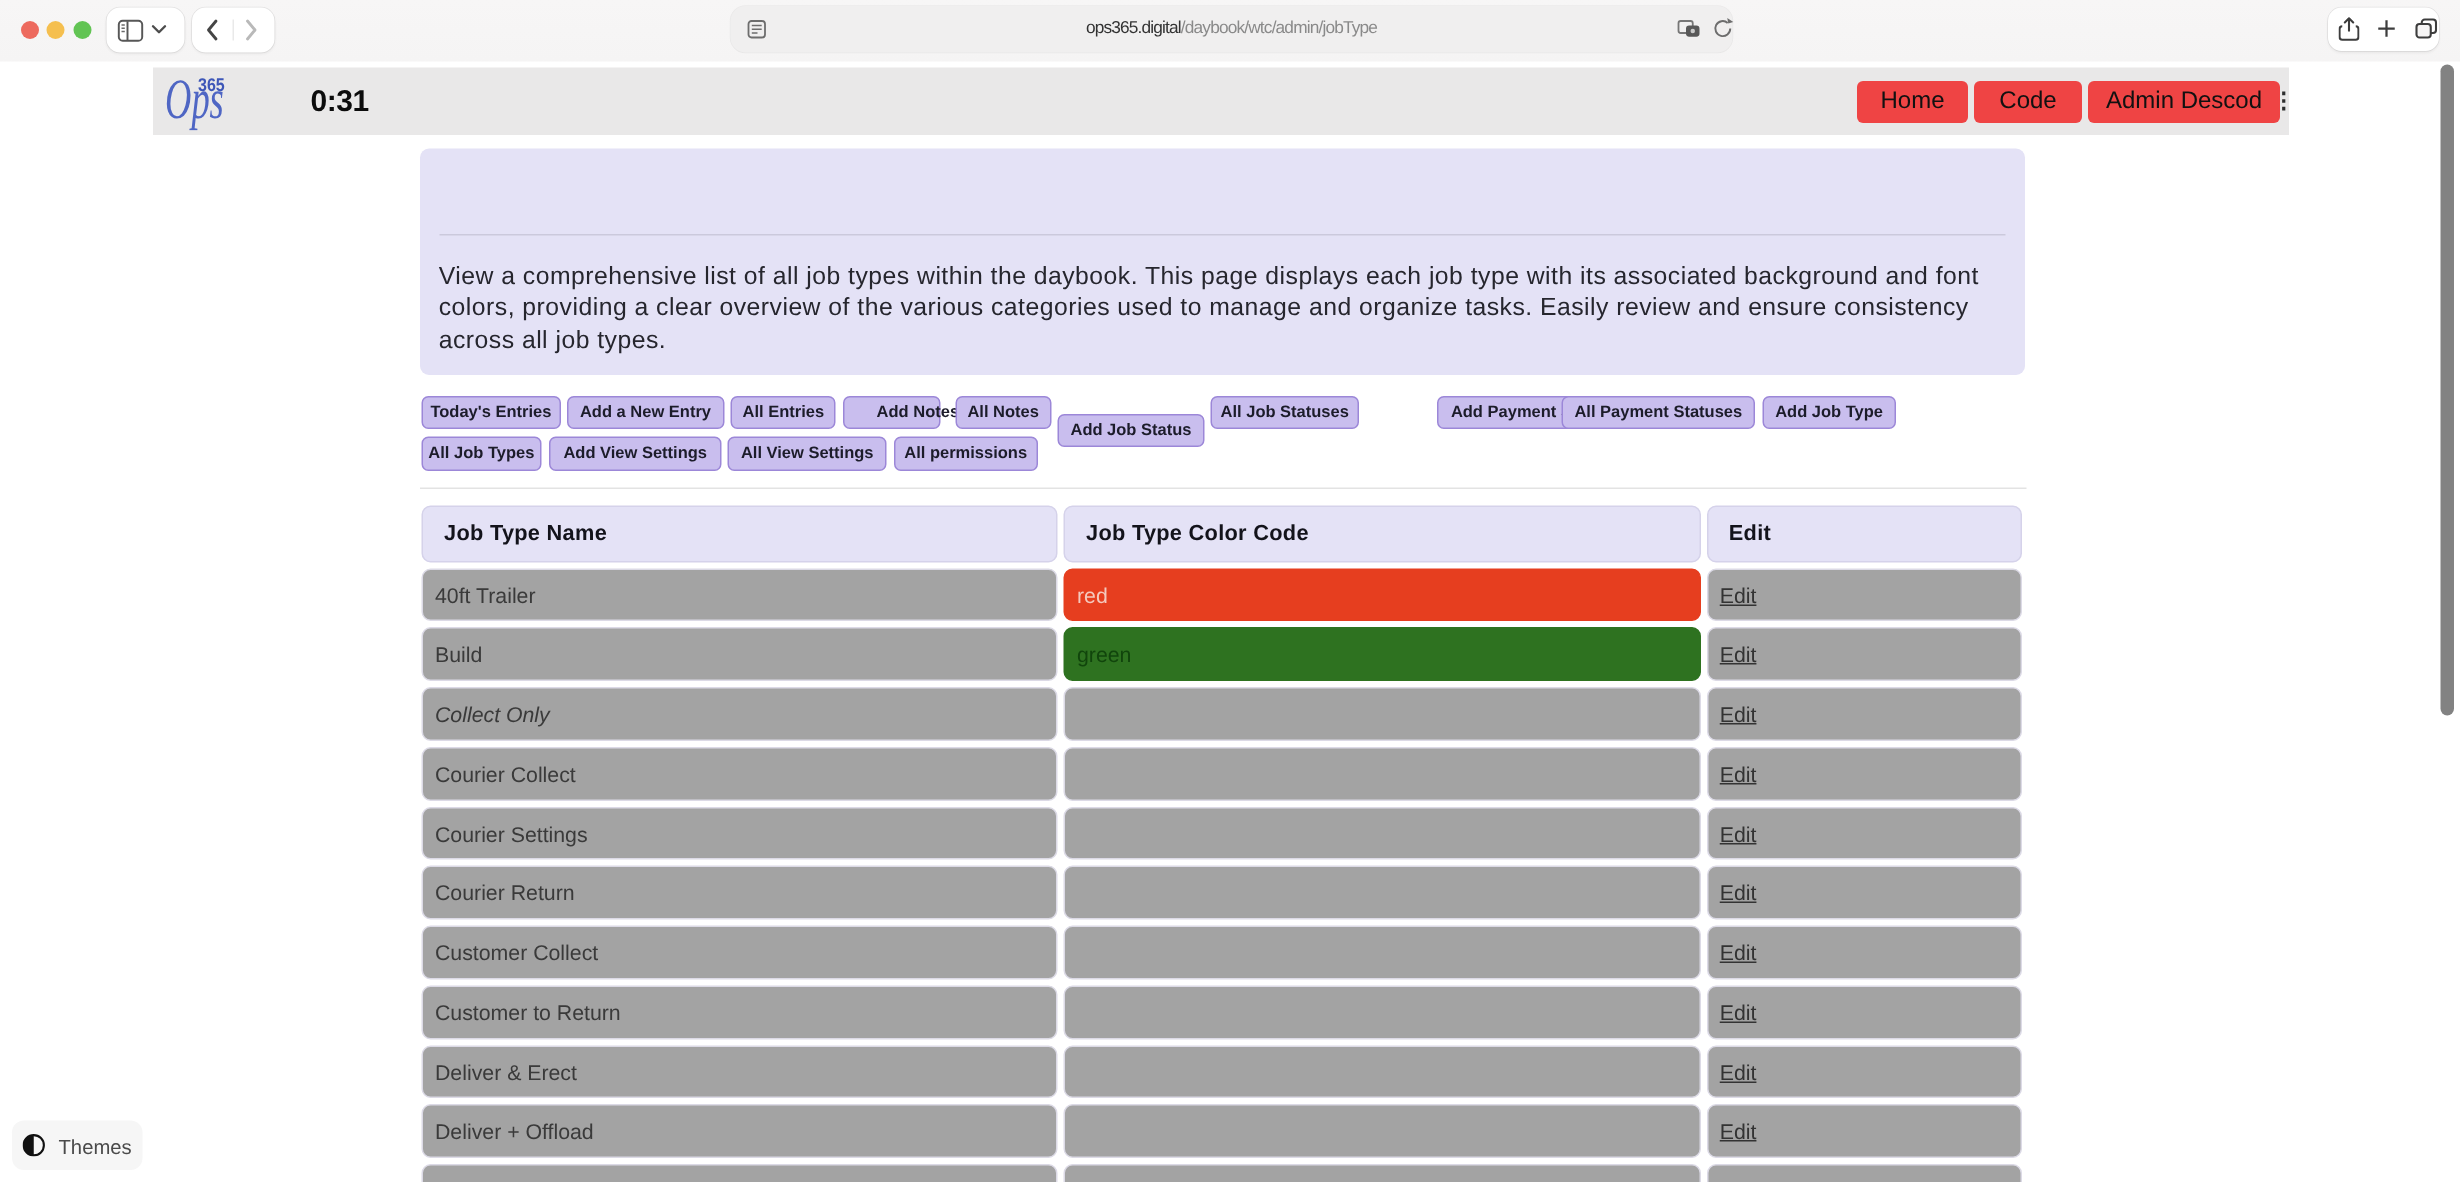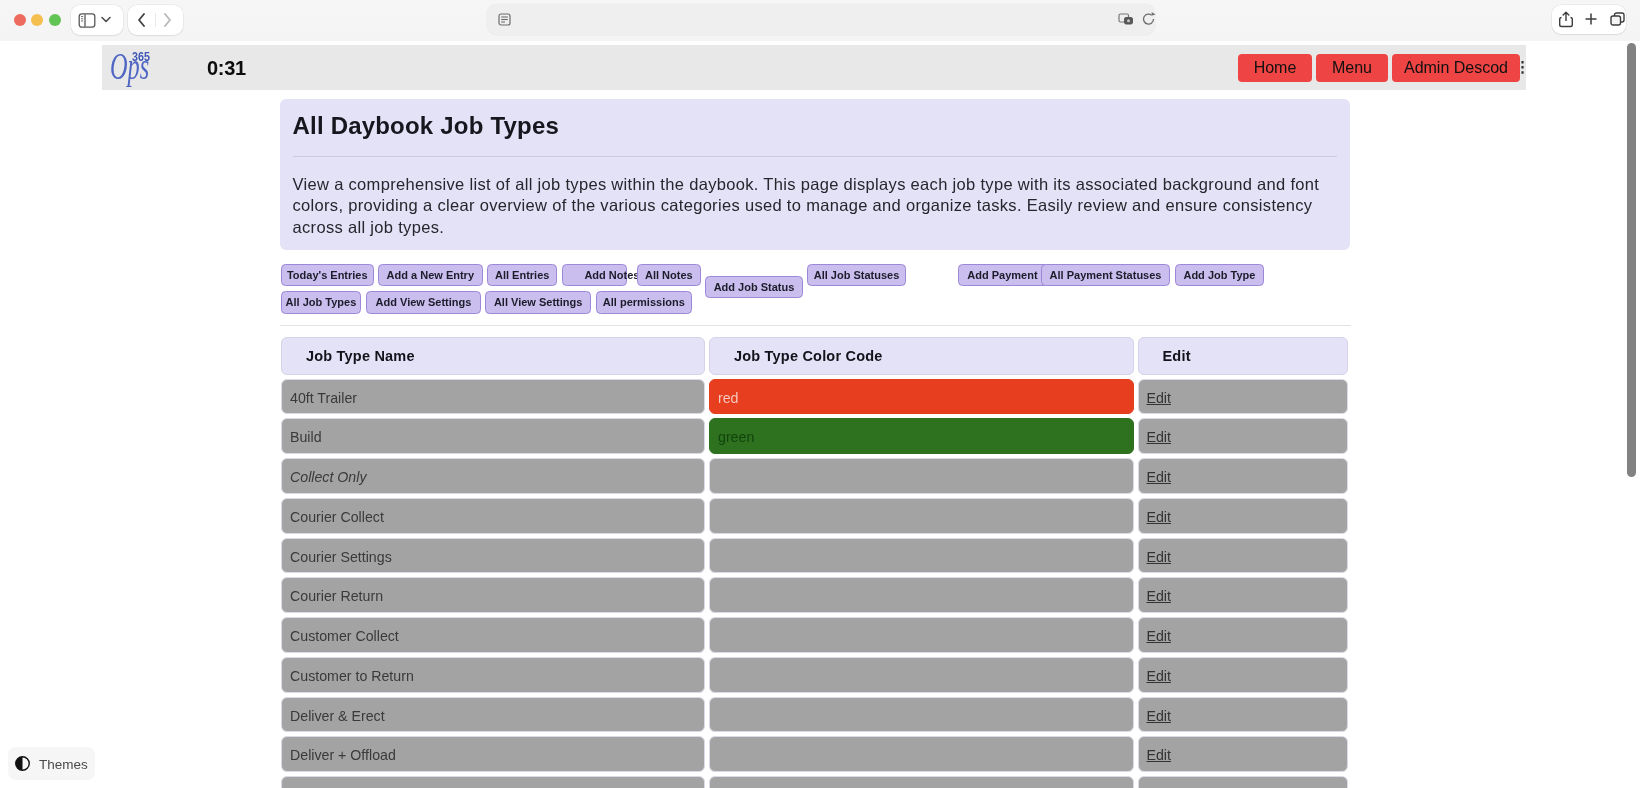--- a/index.html
+++ b/index.html
@@ -45,21 +45,21 @@
   .pbtn { position:absolute; height:22.3px; background:#c9beee;
     border:1px solid #9c87d8; border-radius:4.5px; font-size:11px; font-weight:bold;
     color:#1c1c2a; white-space:nowrap; text-align:center; line-height:20.5px; }
 
   #rule2 { position:absolute; left:279.5px; top:324.5px; width:1071px; height:1px;
     background:#e3e3e3; }
 
   .cell { position:absolute; background:#a3a3a3; border:1px solid #dcdae6;
     border-radius:6px; font-size:14.2px; color:#3a3a3a; }
   .cell .t { position:absolute; left:8px; top:10px; }
-  .hcell .t { left:24px; top:10.5px; }
+  .hcell .t { left:14px; top:10.5px; }
   .hcell { background:#e4e2f6; border-color:#d5d2ea; font-weight:bold; color:#13131b;
     font-size:14.5px; letter-spacing:0.2px; }
   .edit { text-decoration:underline; color:#333; }
 
   
   #themes { position:absolute; left:8px; top:747px; width:87px; height:33px;
     background:#f6f6f6; border-radius:8px; }
   #themes .txt { position:absolute; left:31px; top:9.5px; font-size:13.5px; color:#4a4a4a; }
 </style>
 </head>
@@ -91,20 +91,21 @@
     <path d="M2 2 L7 8 L2 14" fill="none" stroke="#b9b9b9" stroke-width="1.9" stroke-linecap="round" stroke-linejoin="round"></path>
   </svg>
 
   <div id="urlbar">
     <svg class="abs" style="left:10px; top:8px;" width="15" height="15" viewBox="0 0 15 15">
       <rect x="2" y="2" width="11" height="11" rx="2" fill="none" stroke="#6d6d6d" stroke-width="1.2"></rect>
       <line x1="4.2" y1="5" x2="10.8" y2="5" stroke="#6d6d6d" stroke-width="1.1"></line>
       <line x1="4.2" y1="7.5" x2="10.8" y2="7.5" stroke="#6d6d6d" stroke-width="1.1"></line>
       <line x1="4.2" y1="10" x2="8" y2="10" stroke="#6d6d6d" stroke-width="1.1"></line>
     </svg>
+    <div class="txt" style="top:9px;"><span class="host">ops365.digital</span>/daybook/wtc/admin/jobType</div>
     <svg class="abs" style="left:631px; top:9px;" width="16" height="13" viewBox="0 0 16 13">
       <rect x="1" y="1" width="9.5" height="8" rx="1.5" fill="none" stroke="#767676" stroke-width="1.2"></rect>
       <rect x="6.5" y="4.5" width="8" height="6.5" rx="1.6" fill="#585858" stroke="#585858"></rect>
       <circle cx="10.5" cy="7.7" r="1.5" fill="#c9c9c9"></circle>
     </svg>
     <svg class="abs" style="left:654px; top:7px;" width="15" height="16" viewBox="0 0 15 16">
       <path d="M12.5 8 a5 5 0 1 1 -1.7 -3.7" fill="none" stroke="#6d6d6d" stroke-width="1.3"></path>
       <path d="M10.5 1 L11.2 4.6 L14.5 3.6 Z" fill="#6d6d6d"></path>
     </svg>
   </div>
@@ -127,27 +128,26 @@
 
 <div id="thumb"></div>
 
 <div id="pageheader">
   <svg class="abs" style="left:6px; top:2px;" width="60" height="40" viewBox="0 0 60 40">
     <text x="3.2" y="31.7" font-family="Liberation Serif" font-style="italic" font-size="38" fill="#4f66c4" transform="scale(0.64,1)">Ops</text>
     <text font-family="Liberation Sans" font-weight="bold" font-size="12.3" fill="#3e57b8" transform="scale(0.87,1)" x="27.6" y="13.6">365</text>
   </svg>
   <div id="timer">0:31</div>
   <div class="hbtn" style="left:1136px; width:74px;">Home</div>
-  <div class="hbtn" style="left:1214px; width:72px;">Menu</div>
+  <div class="hbtn" style="left:1214px; width:72px;">Code</div>
   <div class="hbtn" style="left:1290px; width:128px;">Admin Descod</div>
   <div class="abs" style="left:1413px; top:13px; font-size:15px; font-weight:bold; color:#2e2e2e;">⋮</div>
 </div>
 
 <div id="introbox">
-  <h1>All Daybook Job Types</h1>
   <div class="rule"></div>
   <p>View a comprehensive list of all job types within the daybook. This page displays each job type with its associated background and font colors, providing a clear overview of the various categories used to manage and organize tasks. Easily review and ensure consistency across all job types.</p>
 </div>
 
 <div class="pbtn" style="left:280.7px;top:264.0px;width:93.2px;">Today's Entries</div>
 <div class="pbtn" style="left:378px;top:264.0px;width:104.6px;">Add a New Entry</div>
 <div class="pbtn" style="left:487px;top:264.0px;width:70.4px;">All Entries</div>
 <div class="pbtn" style="left:562.4px;top:264.0px;width:65px;padding-left:21px;">Add Notes</div>
 <div class="pbtn" style="left:636.9px;top:264.0px;width:63.8px;">All Notes</div>
 <div class="pbtn" style="left:704.9px;top:264.0px;width:98.2px;margin-top:12px;">Add Job Status</div>

